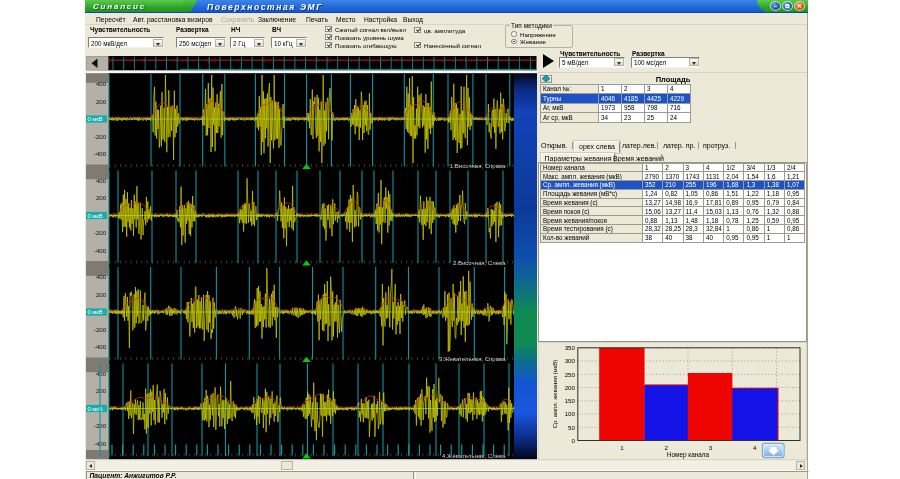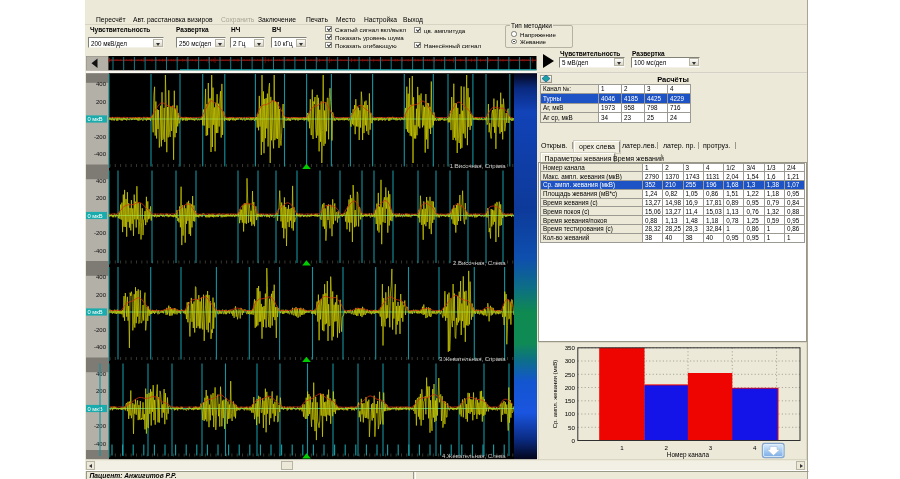--- a/index.html
+++ b/index.html
@@ -56,20 +56,31 @@
 .sbtn{position:absolute;top:0;width:9px;height:8.5px;background:#ece9d8;border:1px solid #b8b4a4;box-sizing:border-box;}
 .sthumb{position:absolute;left:195px;top:0;width:12px;height:8.5px;background:#ece9d8;border:1px solid #b8b4a4;box-sizing:border-box;}
 .arrowL:after{content:"";position:absolute;left:2px;top:1.5px;border-top:2.5px solid transparent;border-bottom:2.5px solid transparent;border-right:3.5px solid #333;}
 .arrowR:after{content:"";position:absolute;left:3px;top:1.5px;border-top:2.5px solid transparent;border-bottom:2.5px solid transparent;border-left:3.5px solid #333;}
 .status{position:absolute;left:0;top:469.5px;width:722px;height:8.5px;background:#ece9d8;border-top:1px solid #fff;}
 .spanel{position:absolute;top:0.5px;height:7px;border:1px solid;border-color:#9b9787 #fff #fff #9b9787;font-size:6.7px;font-weight:bold;font-style:italic;padding-left:3px;white-space:pre;}
 .play{position:absolute;left:458px;top:53.5px;width:0;height:0;border-top:7.5px solid transparent;border-bottom:7.5px solid transparent;border-left:11.5px solid #000;}
 </style></head>
 <body>
 <div class="win">
+  <div class="tbar">
+    <div class="tslash"></div>
+      <div class="tgreen"></div>
+      <div class="tright"></div>
+    <div class="logo">Синапсис</div>
+      <div class="ttext">Поверхностная ЭМГ</div>
+    <div class="tbtn bmin" style="left:685px;">–</div>
+    <div class="tbtn bmax" style="left:697px;">⧉</div>
+    <div class="tbtn bclose" style="left:709px;">✕</div>
+    <div class="tline"></div>
+  </div>
   <div class="menu">
     <span style="left:11px;">Пересчёт</span>
       <span style="left:48px;">Авт. расстановка визиров</span>
       <span style="left:136px;color:#a8a494;">Сохранить</span>
       <span style="left:173px;">Заключение</span>
       <span style="left:221px;">Печать</span>
       <span style="left:251px;">Место</span>
       <span style="left:279px;">Настройка</span>
       <span style="left:318px;">Выход</span>
   </div>
@@ -122,21 +133,21 @@
   <div class="combo" style="left:546px;top:56.5px;width:69px;">
       <i>100 мс/дел</i>
       <span class="cbtn"></span>
     </div>
   <div class="hdrline"></div>
   <div class="calcbtn">
       <svg width="10" height="7" style="display:block;margin-top:-0.5px;">
         <polygon points="5,0 9,3.5 5,7 1,3.5" fill="#1aa0a0" stroke="#0a5aa0" stroke-width="0.7"></polygon>
       </svg>
     </div>
-  <div class="calchdr">Расчёты</div>
+  <div class="calchdr">Площадь</div>
   <table class="t1">
       <tbody>
     <tr>
           <td class="lc">Канал №:</td>
           <td class="vc">1</td>
           <td class="vc">2</td>
           <td class="vc">3</td>
           <td class="vc">4</td>
         </tr>
     <tr class="sel">

